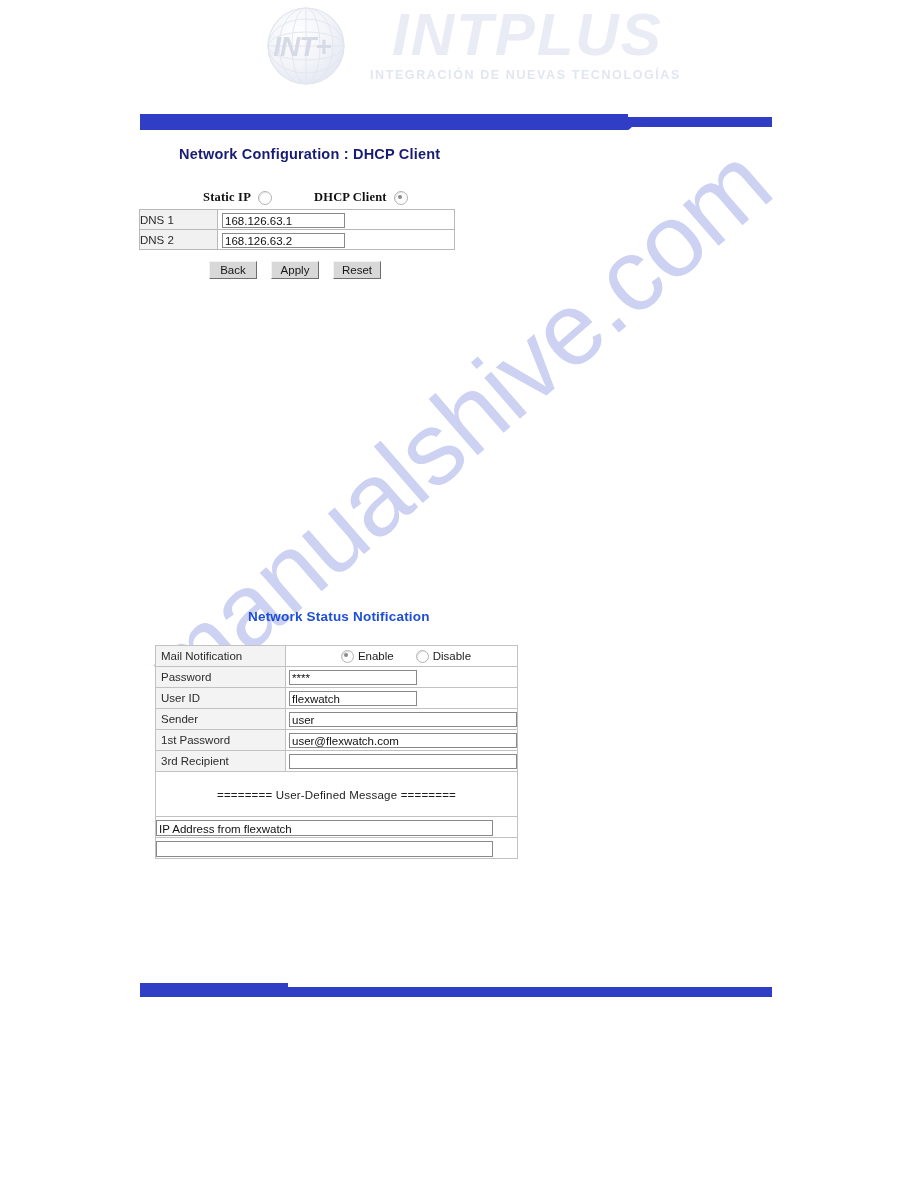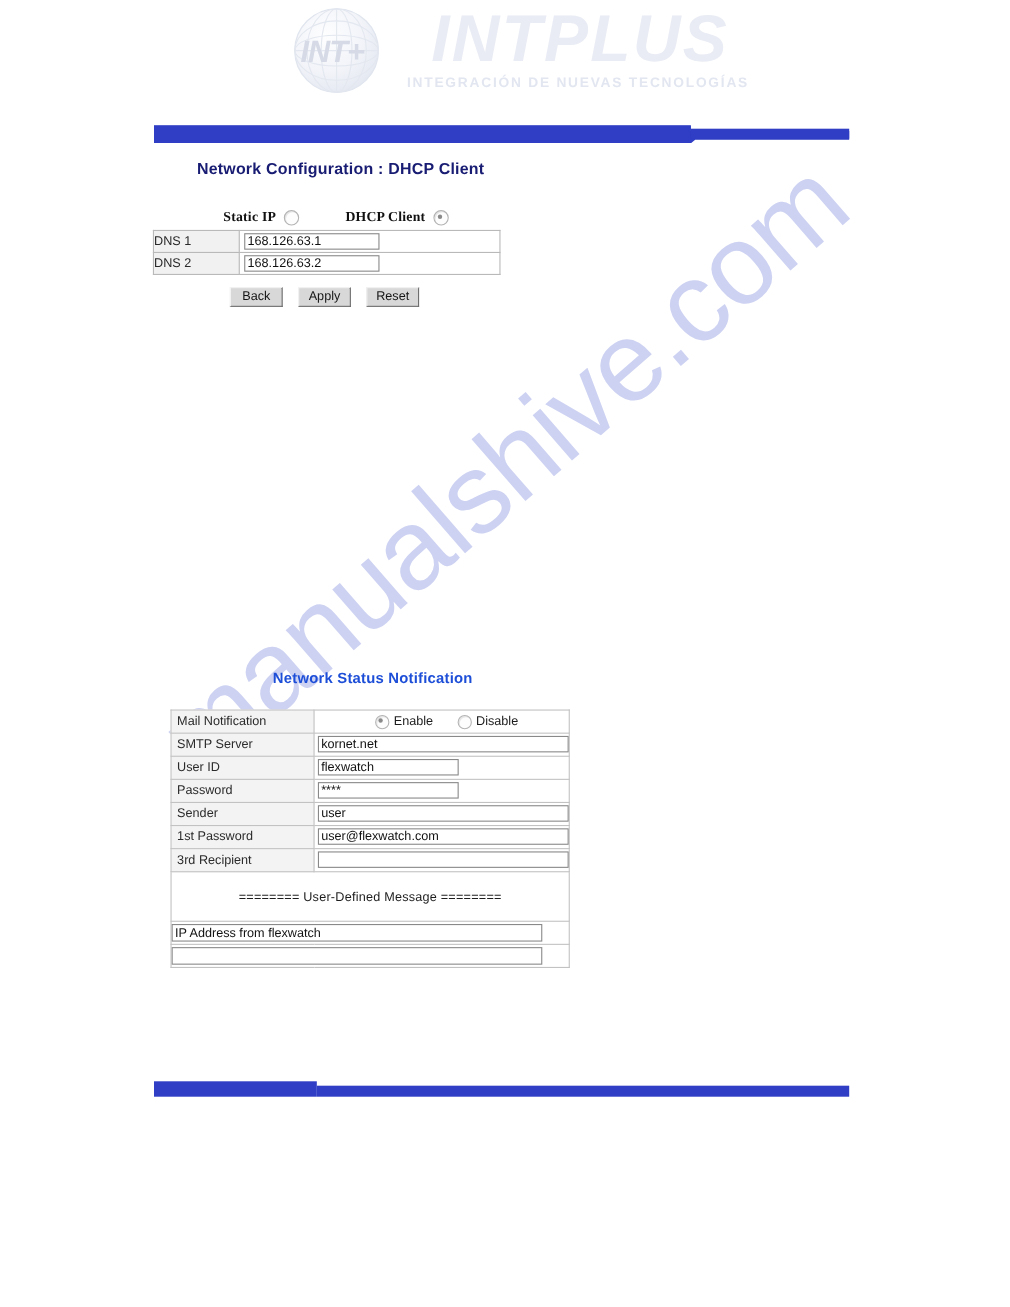--- a/index.html
+++ b/index.html
@@ -386,39 +386,33 @@
           <span>Enable</span>
         </label>
         <label class="radio-opt">
           <span class="win-radio"></span>
           <span>Disable</span>
         </label>
       </div>
     </td>
   </tr>
 
-  <tr>
-    <td class="nkey">SMTP Server</td>
+
+
+  <tr>
+    <td class="nkey">Password</td>
     <td class="nval msg-cell">
-      <span class="txtbox w-full">kornet.net</span>
-    </td>
-  </tr>
-
+      <span class="txtbox w-mid">****</span>
+    </td>
+  </tr>
 
   <tr>
     <td class="nkey">User ID</td>
     <td class="nval msg-cell">
       <span class="txtbox w-mid">flexwatch</span>
-    </td>
-  </tr>
-
-  <tr>
-    <td class="nkey">Password</td>
-    <td class="nval msg-cell">
-      <span class="txtbox w-mid">****</span>
     </td>
   </tr>
 
   <tr>
     <td class="nkey">Sender</td>
     <td class="nval msg-cell">
       <span class="txtbox w-full">user</span>
     </td>
   </tr>
 

